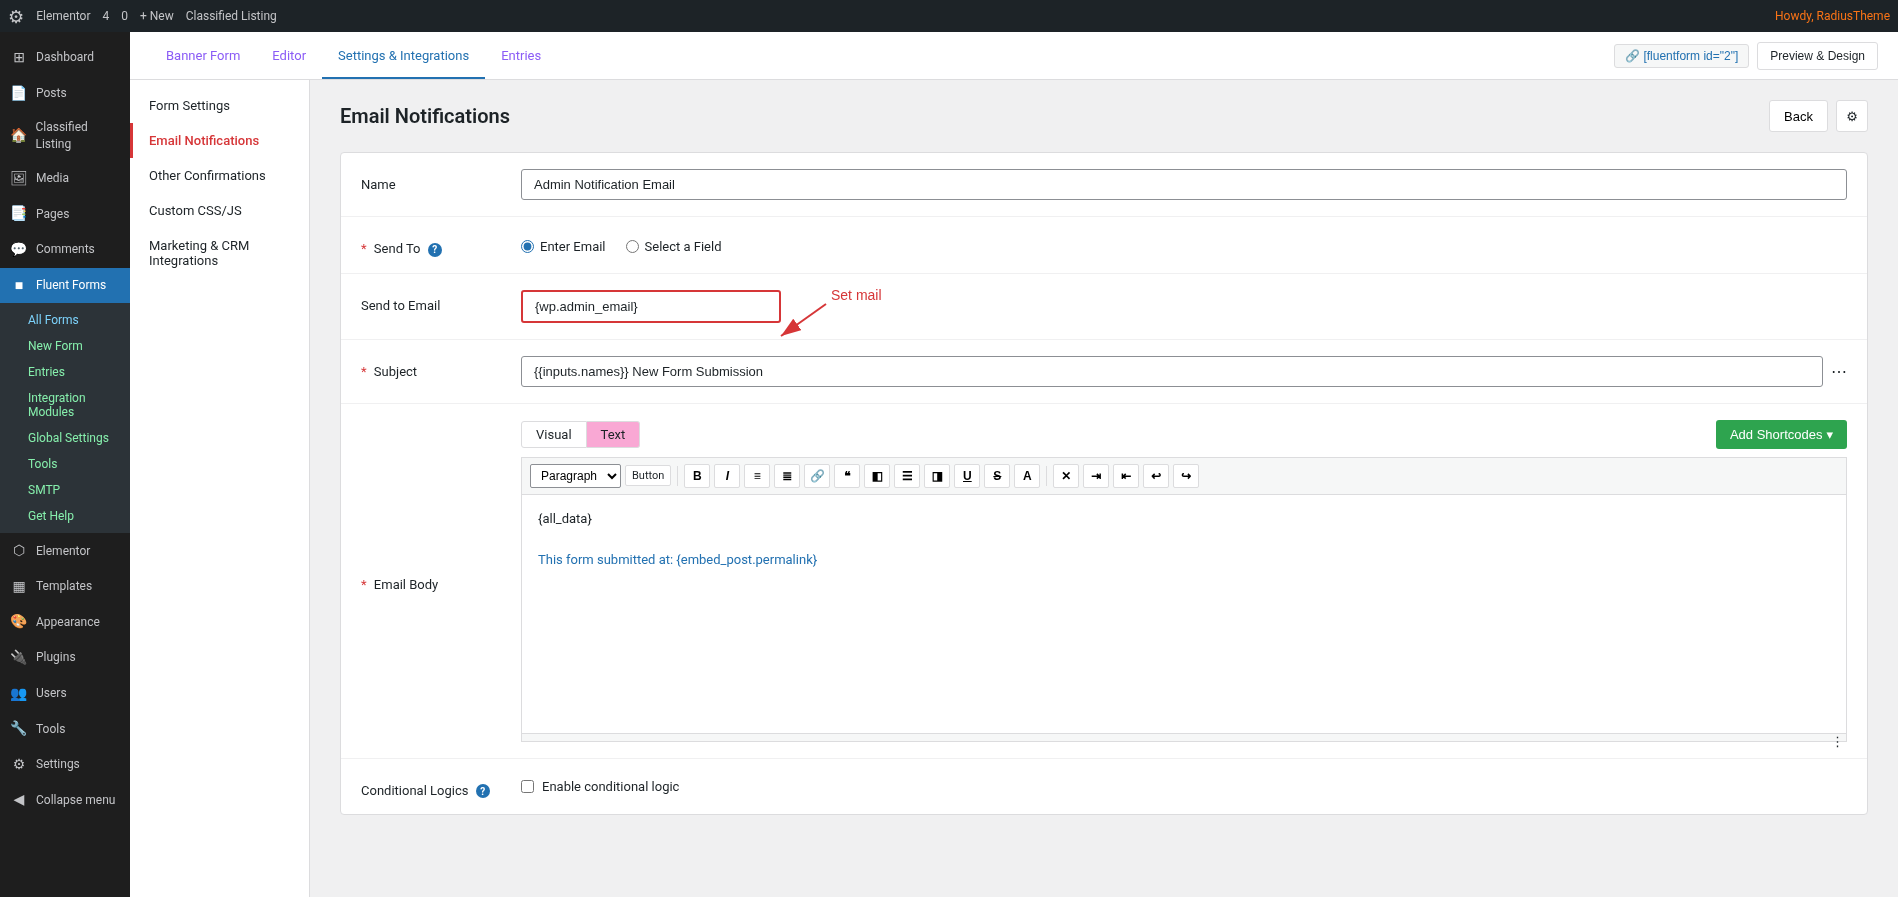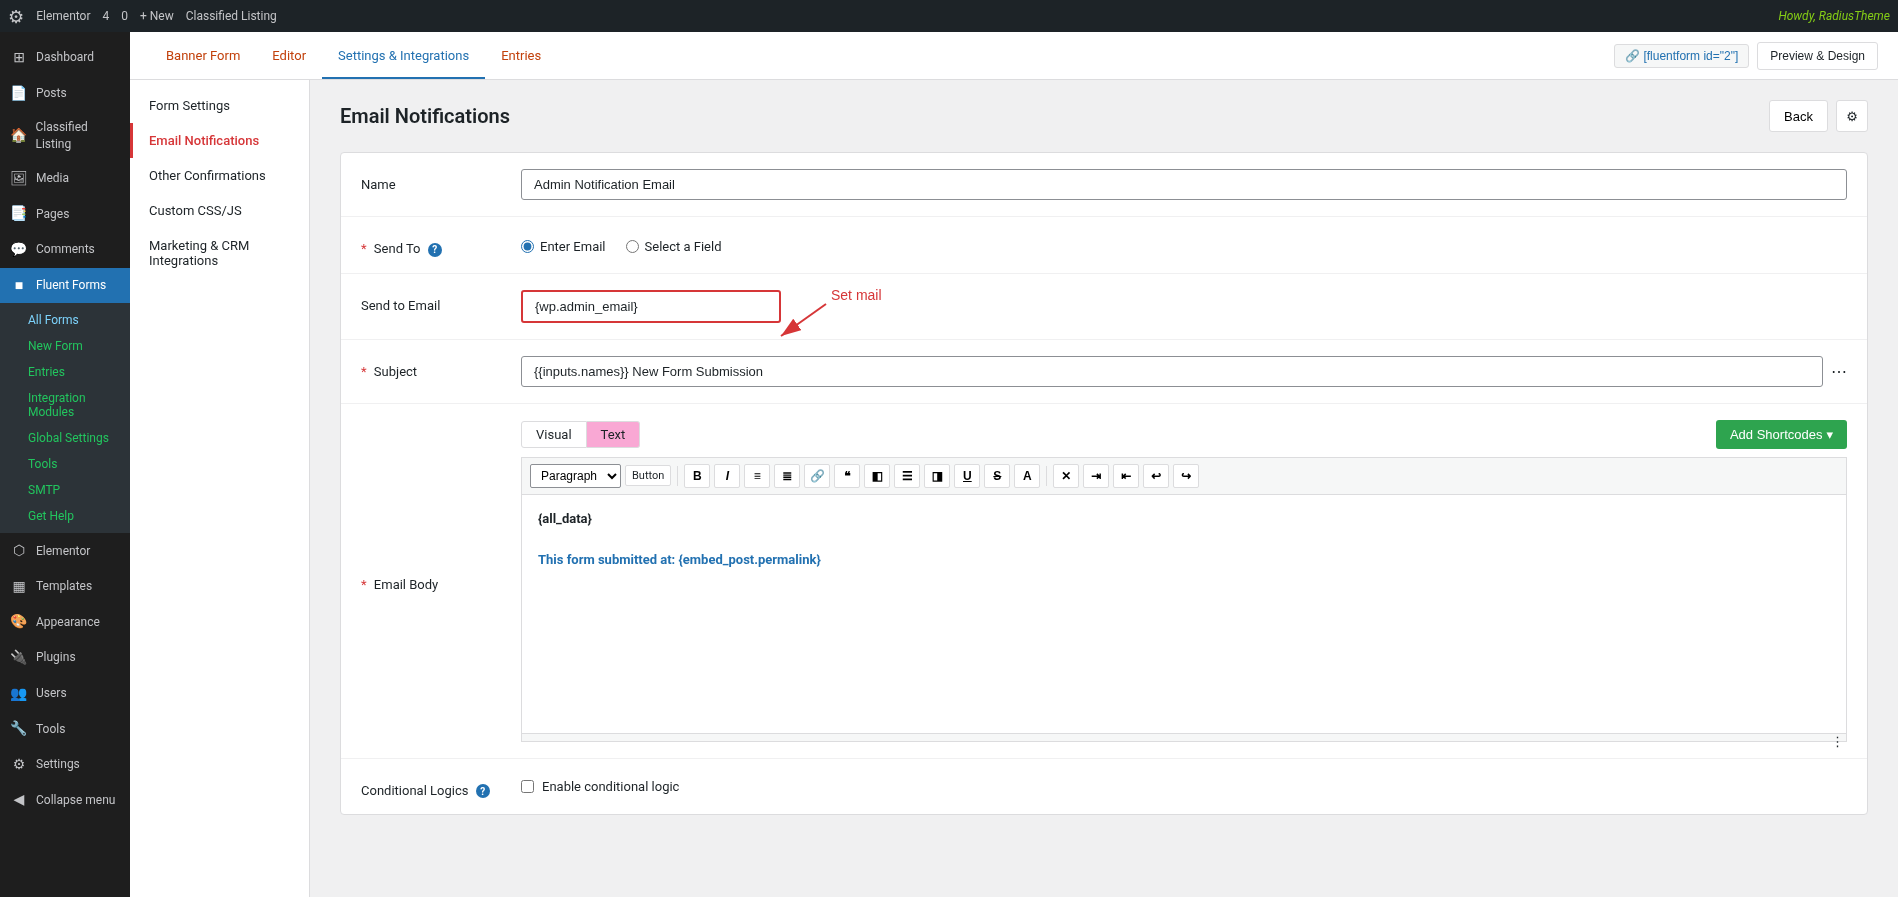--- a/index.html
+++ b/index.html
@@ -12,21 +12,21 @@
       display: flex;
       align-items: center;
       padding: 0 8px;
       color: #c3c4c7;
       font-size: 12px;
       gap: 12px;
       position: fixed;
       top: 0; left: 0; right: 0;
       z-index: 9999;
     }
-    #wpadminbar .ab-howdy { margin-left: auto; color: #84cc16; font-style: italic; }
+    #wpadminbar .ab-howdy { margin-left: auto; color: #f97316; }
     #wpadminbar .wp-logo { font-size: 18px; }
 
     
     #wpwrap { display: flex; margin-top: 32px; min-height: calc(100vh - 32px); }
 
     
     #adminmenu {
       width: 130px;
       background: #1e1e1e;
       min-height: calc(100vh - 32px);
@@ -60,21 +60,21 @@
       border-bottom: 1px solid #dcdcde;
       padding: 0 20px;
       display: flex;
       align-items: center;
       gap: 0;
       min-height: 48px;
     }
     .form-tab {
       padding: 14px 16px;
       font-size: 13px;
-      color: #c2410c;
+      color: #8b5cf6;
       cursor: pointer;
       border-bottom: 2px solid transparent;
       margin-bottom: -1px;
     }
     .form-tab.active { color: #2271b1; border-bottom-color: #2271b1; }
     .form-tab-actions { margin-left: auto; display: flex; align-items: center; gap: 8px; }
     .shortcode-btn {
       background: #f6f7f7;
       border: 1px solid #dcdcde;
       padding: 4px 10px;
@@ -273,21 +273,20 @@
     .toolbar-sep { width: 1px; height: 20px; background: #dcdcde; margin: 0 2px; }
 
     .editor-body {
       border: 1px solid #dcdcde;
       min-height: 240px;
       background: #fff;
       padding: 14px 16px;
       font-size: 13px;
       color: #1d2327;
       line-height: 1.6;
-      font-weight: bold;
     }
     .editor-body .blue-text { color: #2271b1; }
     .editor-resize {
       border: 1px solid #dcdcde;
       border-top: none;
       height: 8px;
       background: #f6f7f7;
       cursor: ns-resize;
       text-align: right;
       padding-right: 2px;
@@ -309,21 +308,21 @@
       pointer-events: none;
     }
 
     
     .submenu {
       background: #2c3338;
       padding: 4px 0;
     }
     .submenu-item {
       padding: 6px 10px 6px 28px;
-      color: #22c55e;
+      color: #86efac;
       font-size: 12px;
       cursor: pointer;
       display: block;
     }
     .submenu-item.active { color: #7dd3fc; }
 
     .info-icon {
       display: inline-flex;
       align-items: center;
       justify-content: center;

